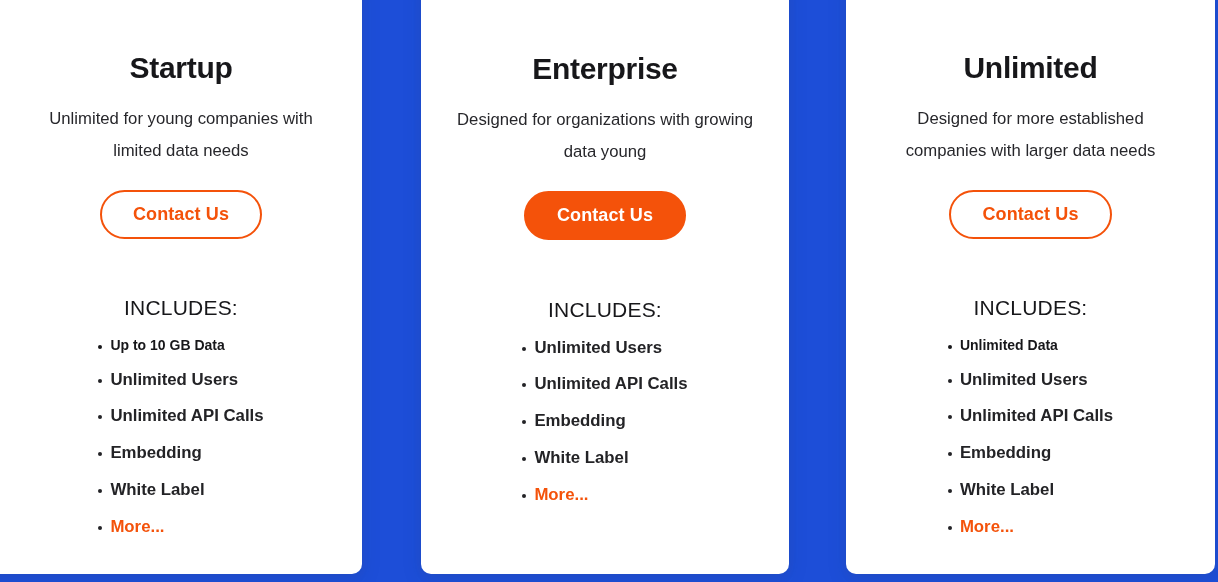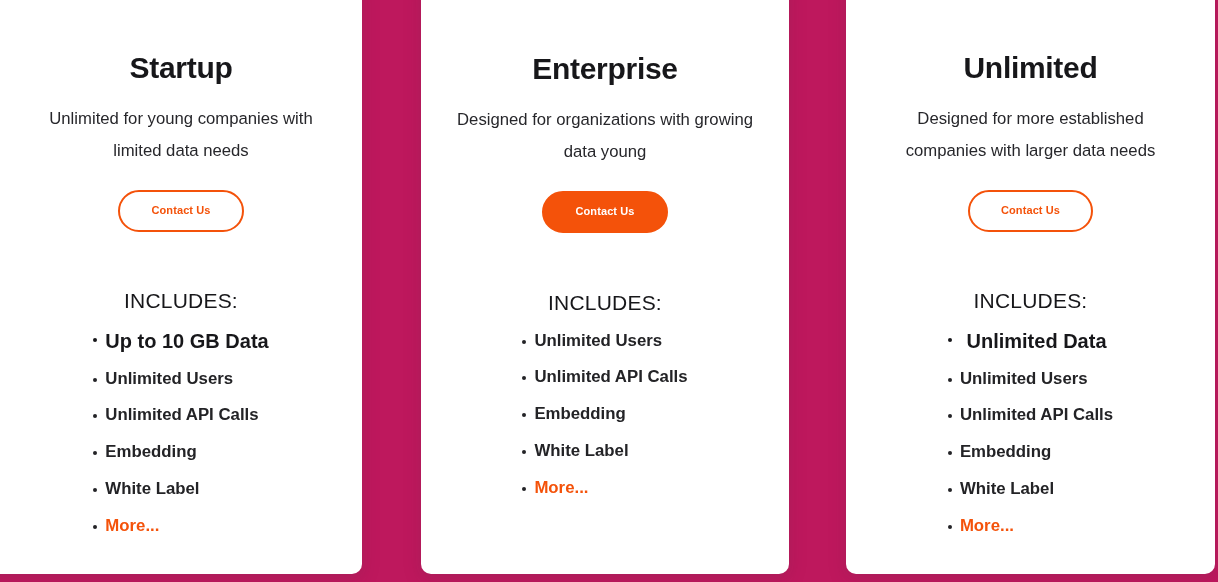--- a/index.html
+++ b/index.html
@@ -7,21 +7,21 @@
   html, body {
     width:1218px; height:582px;
     overflow:hidden;
     background:#f0f1f4;
     font-family:"Liberation Sans", sans-serif;
     -webkit-font-smoothing:antialiased;
   }
   #stage {
     position:relative;
     width:1218px; height:582px;
-    background:#be185d;
+    background:#1d4ed8;
   }
 
   
   .card {
     position:absolute;
     top:-34px;
     height:608px;
     background:#ffffff;
     border-radius:10px;
     box-shadow:0 2px 10px rgba(60,64,80,0.10),
@@ -63,21 +63,21 @@
     max-width:300px;
     margin-left:auto;
     margin-right:auto;
   }
   .card-3 .plan-desc { max-width:272px; }
 
   
   .btn-wrap { margin-top:22px; }
   .btn {
     display:inline-block;
-    font-size:11px;
+    font-size:18px;
     font-weight:700;
     letter-spacing:0.1px;
     line-height:1;
     padding:13px 31px 14px;
     border-radius:999px;
     cursor:pointer;
     white-space:nowrap;
     text-decoration:none;
   }
   .btn-outline {
@@ -118,21 +118,21 @@
     margin-bottom:20px;
   }
   .feature:last-child { margin-bottom:0; }
   .feature .bullet {
     position:absolute;
     left:0; top:7px;
     width:4px; height:4px;
     border-radius:50%;
     background:#232326;
   }
-  .feature.is-strong { font-weight:700; color:#17171a; font-size:20px;text-align:center; }
+  .feature.is-strong { font-weight:700; color:#17171a; font-size:14px; }
   .feature.is-strong .bullet { background:#17171a; }
   .feature.is-link .label { color:#f4520a; cursor:pointer; }
 </style>
 </head>
 <body>
 
 <div id="stage">
 
   <div class="card card-1">
     <div class="card-inner">

